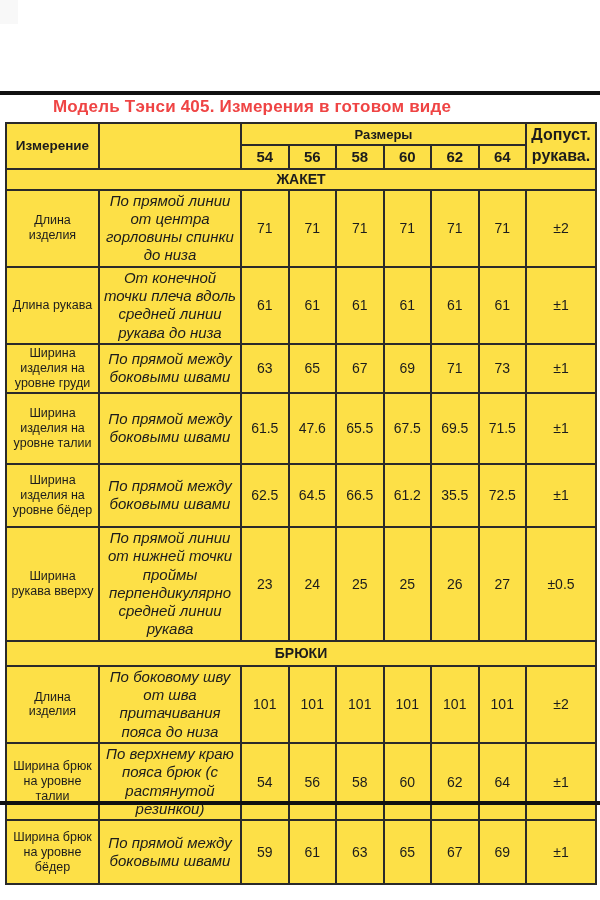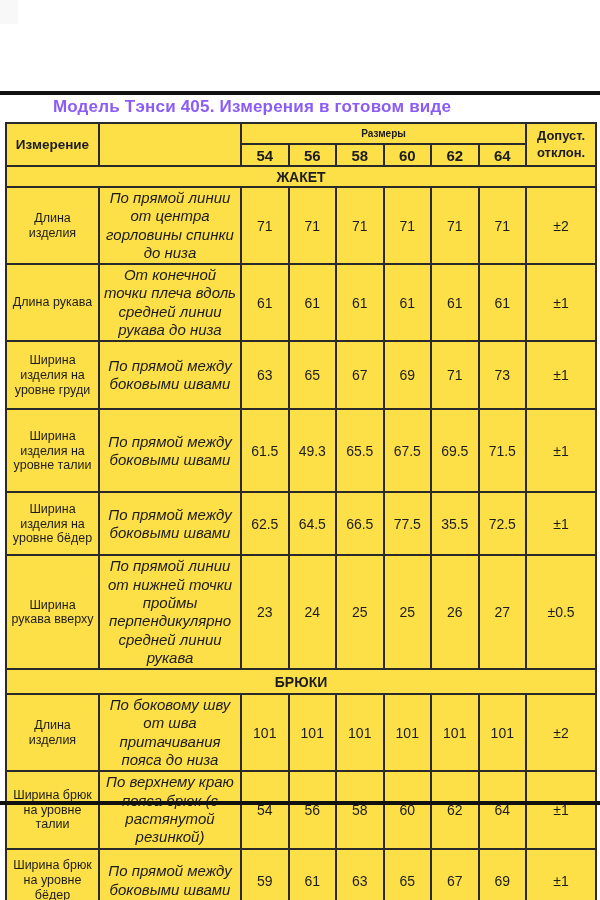--- a/index.html
+++ b/index.html
@@ -19,44 +19,44 @@
   }
   .rule {
     position:absolute; left:0; width:600px; height:4px;
     background:#111111;
   }
   .rule-top { top:91px; }
   .rule-bottom { top:801px; }
   .doc-title {
     position:absolute; top:97px; left:0; width:504px;
     text-align:center; font-size:17px; font-weight:bold;
-    letter-spacing:0.2px; color:#8b5cf6;
+    letter-spacing:0.2px; color:#ef4444;
   }
   table.meas {
     position:absolute; left:5px; top:122px; width:590px;
     border-collapse:collapse; table-layout:fixed;
     background:#fde047;
   }
   .meas th, .meas td {
     border:2px solid #2a2a2a;
     text-align:center; vertical-align:middle;
     padding:1px 3px;
     color:#1c1c1c;
     overflow:hidden;
   }
   .c-name { width:93px; }
   .c-desc { width:142px; }
   .c-size { width:47.5px; }
   .c-dev  { width:70px; }
   .hr1 { height:21px; }
   .hr2 { height:22px; }
   .h-meas  { font-size:13.5px; font-weight:bold; }
-  .h-sizes { font-size:10px; font-weight:bold; }
+  .h-sizes { font-size:13px; font-weight:bold; }
   .h-size  { font-size:15px;   font-weight:bold; }
-  .h-dev   { font-size:13px;   font-weight:bold; line-height:1.3; }
+  .h-dev   { font-size:16px;   font-weight:bold; line-height:1.3; }
   .section-cell { font-size:14px; font-weight:bold; }
   .name-cell { font-size:12.5px; line-height:1.18; }
   .desc-cell { font-size:15px; font-style:italic; line-height:1.22; padding:2px 6px; }
   .val-cell  { font-size:14px; }
   .dev-cell  { font-size:14px; }
 </style>
 </head>
 <body>
 
 <div class="sheet">
@@ -76,21 +76,21 @@
         <col class="c-size">
       <col class="c-dev">
     </colgroup>
     <thead>
       <tr class="hr1">
         <th class="h-meas" rowspan="2">Измерение</th>
         <th class="h-desc" rowspan="2"></th>
         <th class="h-sizes" colspan="6">Размеры</th>
         <th class="h-dev" rowspan="2">
           <div>Допуст.</div>
-          <div>отклон.</div>
+          <div>рукава.</div>
         </th>
       </tr>
       <tr class="hr2" id="size-header-row">
           <th class="h-size">54</th>
           <th class="h-size">56</th>
           <th class="h-size">58</th>
           <th class="h-size">60</th>
           <th class="h-size">62</th>
           <th class="h-size">64</th>
         </tr>
@@ -114,49 +114,49 @@
           <td class="name-cell">Длина рукава</td>
           <td class="desc-cell">От конечной точки плеча вдоль средней линии рукава до низа</td>
           <td class="val-cell">61</td>
           <td class="val-cell">61</td>
           <td class="val-cell">61</td>
           <td class="val-cell">61</td>
           <td class="val-cell">61</td>
           <td class="val-cell">61</td>
           <td class="dev-cell">±1</td>
         </tr>
-        <tr style="height: 68px;">
+        <tr style="height: 49px;">
           <td class="name-cell">Ширина изделия на уровне груди</td>
           <td class="desc-cell">По прямой между боковыми швами</td>
           <td class="val-cell">63</td>
           <td class="val-cell">65</td>
           <td class="val-cell">67</td>
           <td class="val-cell">69</td>
           <td class="val-cell">71</td>
           <td class="val-cell">73</td>
           <td class="dev-cell">±1</td>
         </tr>
-        <tr style="height: 83px;">
+        <tr style="height: 71px;">
           <td class="name-cell">Ширина изделия на уровне талии</td>
           <td class="desc-cell">По прямой между боковыми швами</td>
           <td class="val-cell">61.5</td>
-          <td class="val-cell">49.3</td>
+          <td class="val-cell">47.6</td>
           <td class="val-cell">65.5</td>
           <td class="val-cell">67.5</td>
           <td class="val-cell">69.5</td>
           <td class="val-cell">71.5</td>
           <td class="dev-cell">±1</td>
         </tr>
         <tr style="height: 63px; padding-left: 32px;">
           <td class="name-cell">Ширина изделия на уровне бёдер</td>
           <td class="desc-cell">По прямой между боковыми швами</td>
           <td class="val-cell">62.5</td>
           <td class="val-cell">64.5</td>
           <td class="val-cell">66.5</td>
-          <td class="val-cell">77.5</td>
+          <td class="val-cell">61.2</td>
           <td class="val-cell">35.5</td>
           <td class="val-cell">72.5</td>
           <td class="dev-cell">±1</td>
         </tr>
         <tr style="height: 90px;">
           <td class="name-cell">Ширина рукава вверху</td>
           <td class="desc-cell">По прямой линии от нижней точки проймы перпендикулярно средней линии рукава</td>
           <td class="val-cell">23</td>
           <td class="val-cell">24</td>
           <td class="val-cell">25</td>

